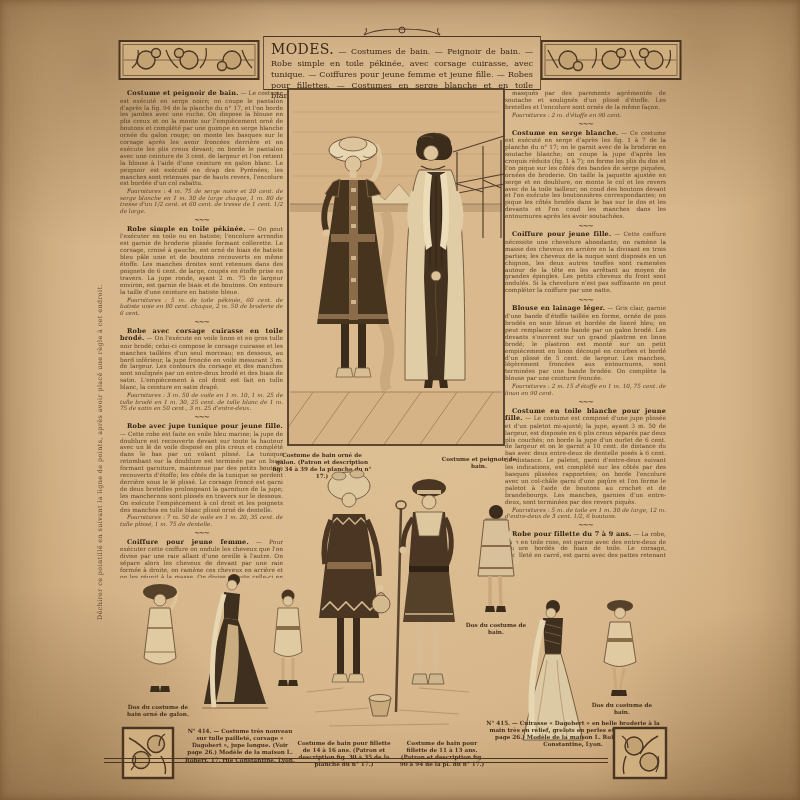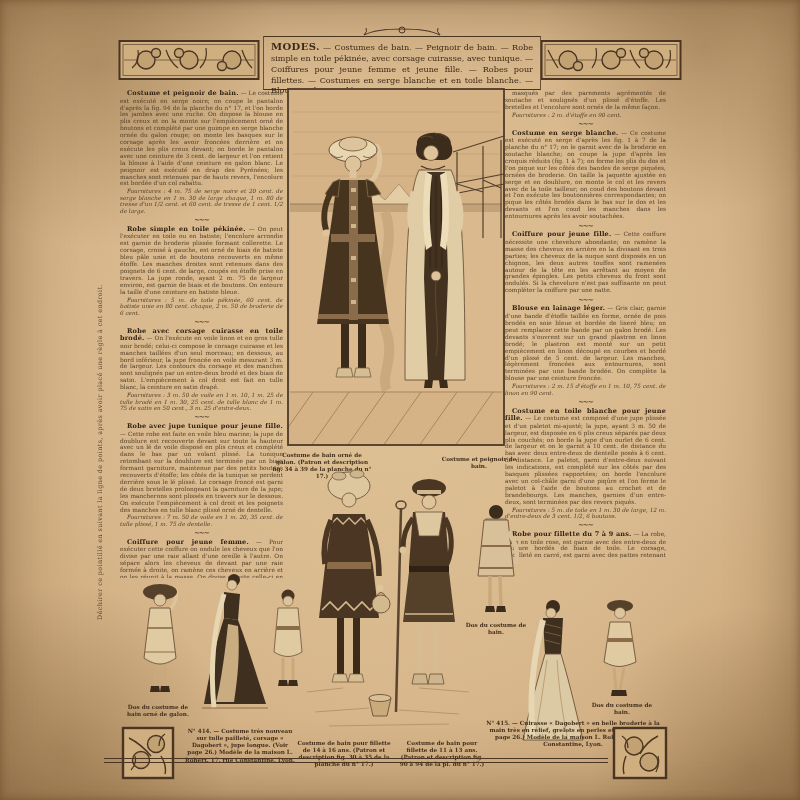--- a/index.html
+++ b/index.html
@@ -20,21 +20,21 @@
   #orn-tl{left:118px;top:38px;width:142px;height:44px;}
   #orn-tr{left:540px;top:38px;width:142px;height:44px;}
   #crest{left:360px;top:24px;width:84px;height:14px;}
   #header-box{
     left:263px;top:36px;width:278px;height:54px;box-sizing:border-box;
     border-top:1.6px solid #4a3522;border-bottom:1.6px solid #4a3522;
     border-left:.8px solid #6b5138;border-right:.8px solid #6b5138;
     padding:3px 7px 2px 7px;
   }
   .contents{margin:0;font-size:8.1px;line-height:1.32;text-align:justify;color:#3c2b18;}
-  .modes{font-weight:700;font-size:10px;letter-spacing:.4px;}
+  .modes{font-weight:400;font-size:14px;letter-spacing:.4px;}
   
   #margin-note{
     left:96px;top:140px;height:480px;width:13px;
     writing-mode:vertical-rl;transform:rotate(180deg);
     font-size:6.4px;letter-spacing:.4px;color:#5a4733;white-space:nowrap;
   }
   
   .col{box-sizing:border-box;overflow:hidden;}
   #col-left{left:120px;top:90px;width:163px;height:488px;}
   #col-right{left:505px;top:90px;width:161px;height:468px;}

